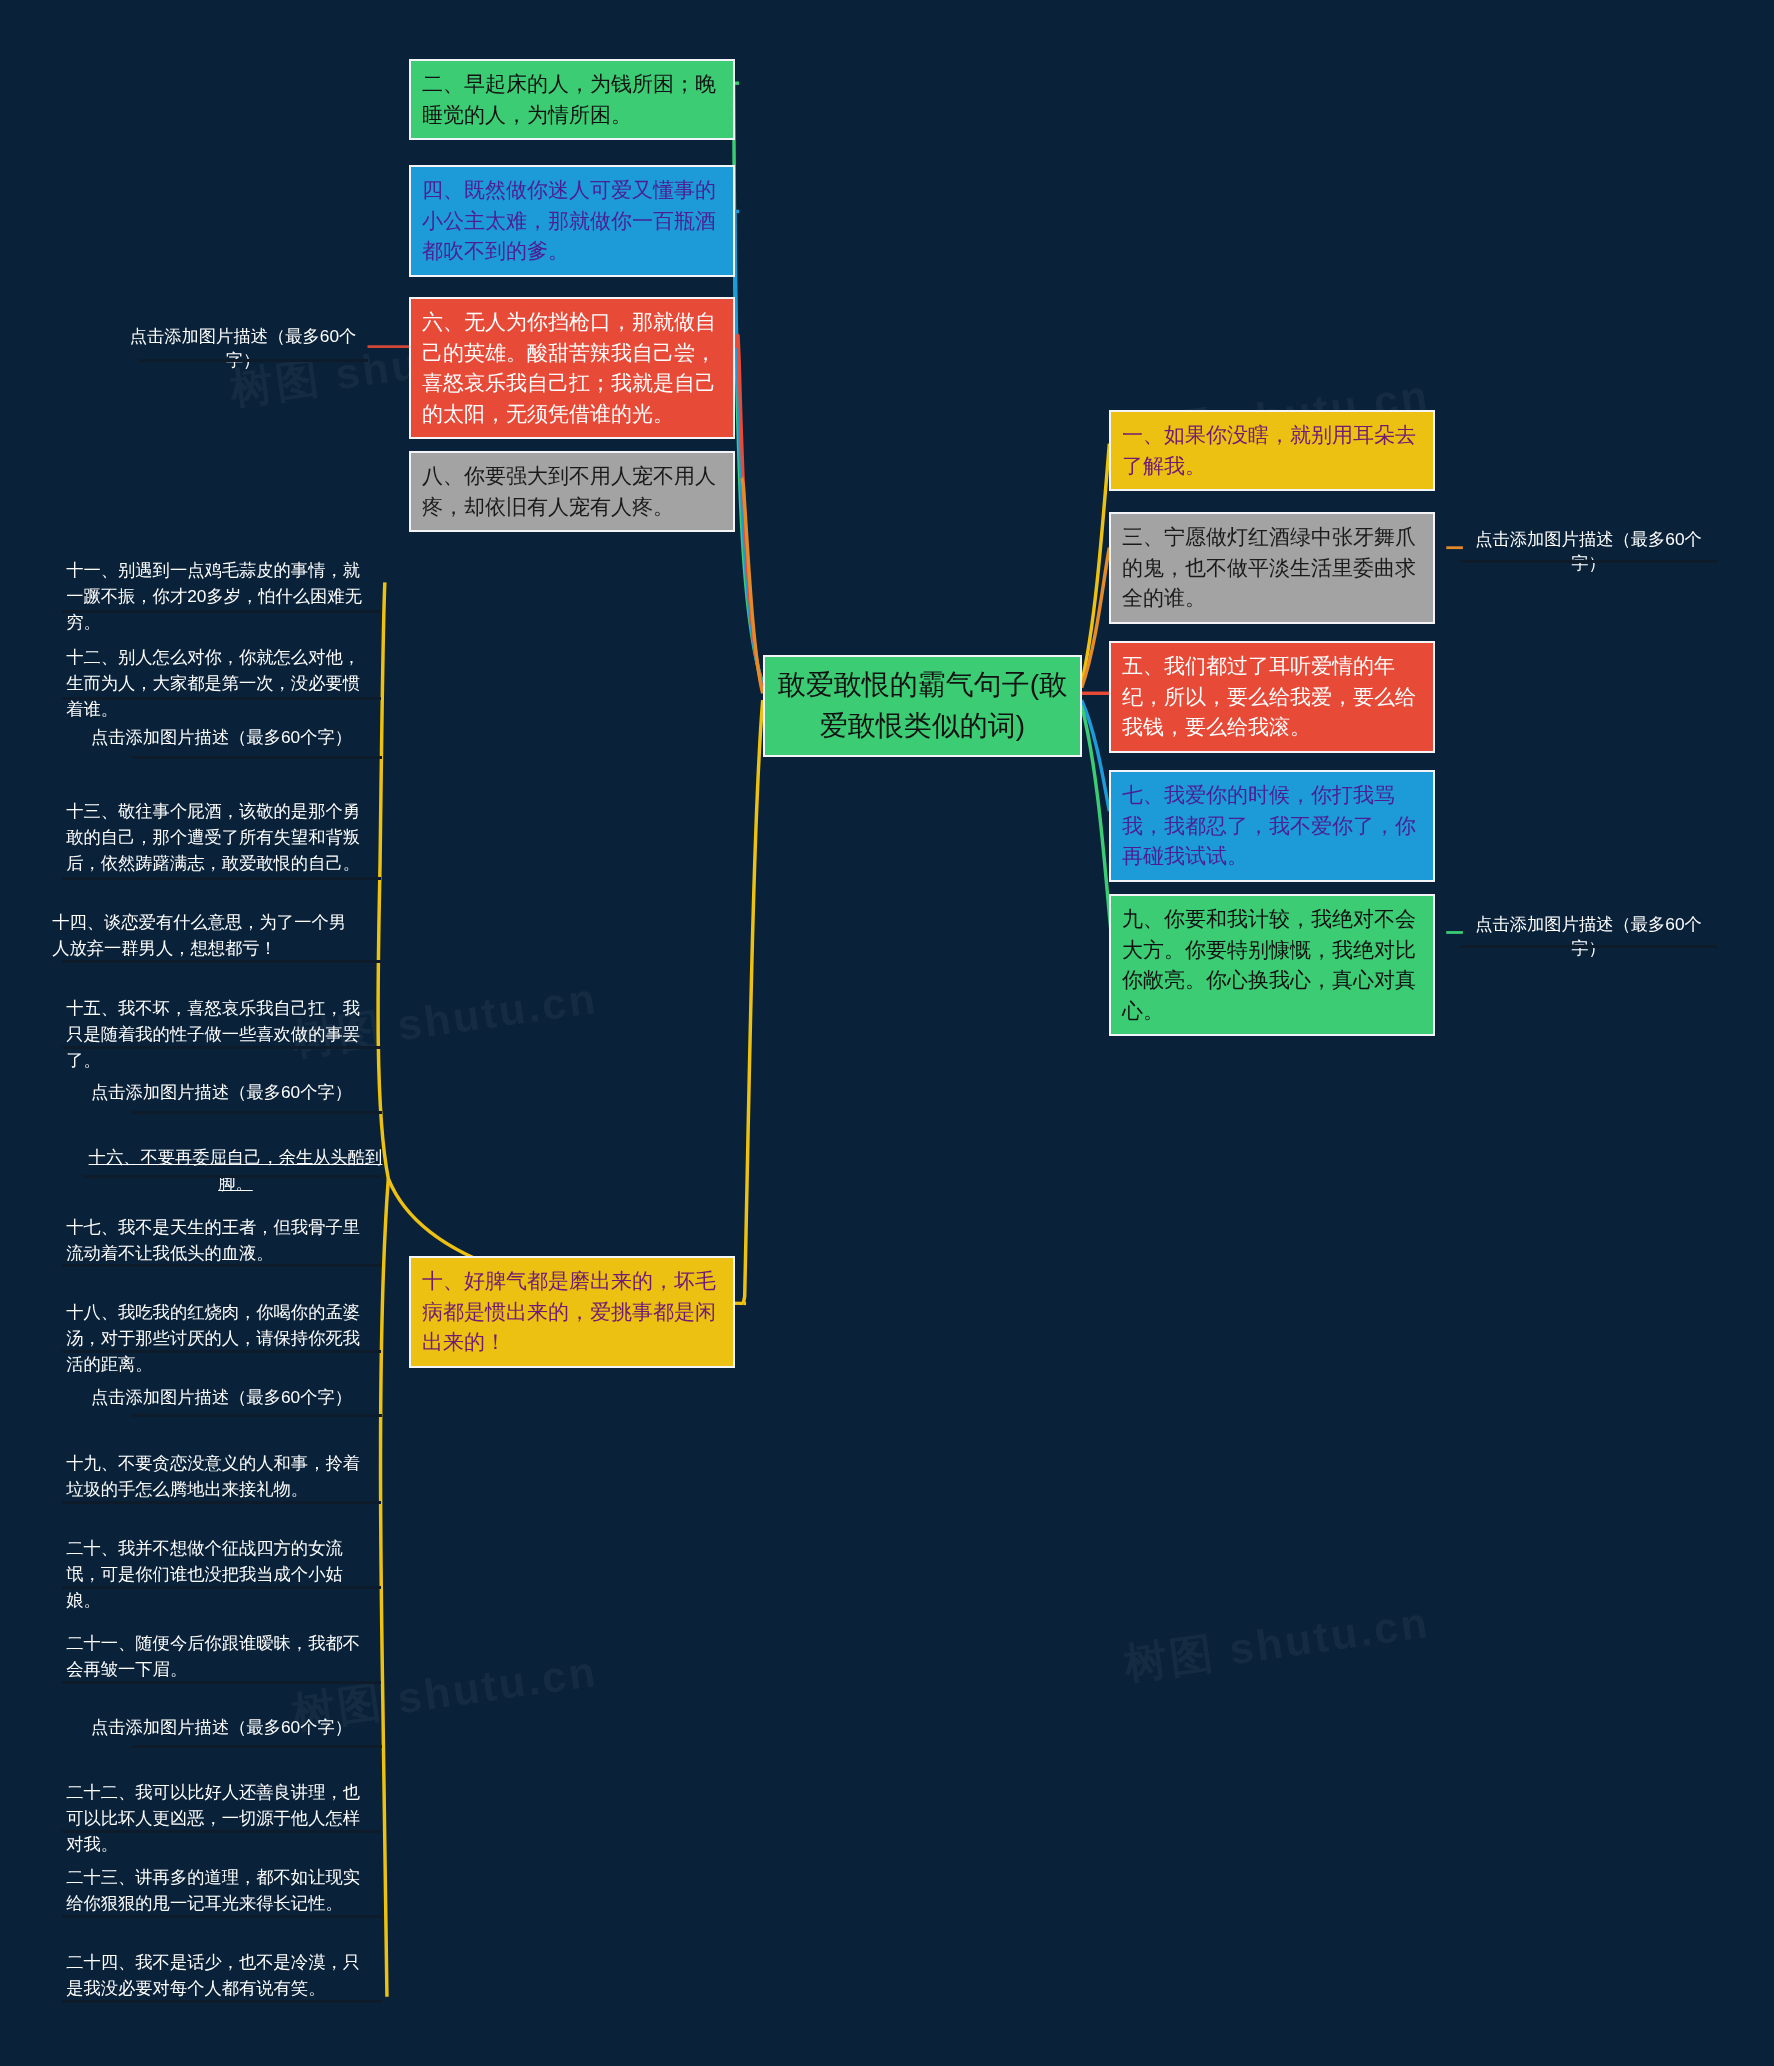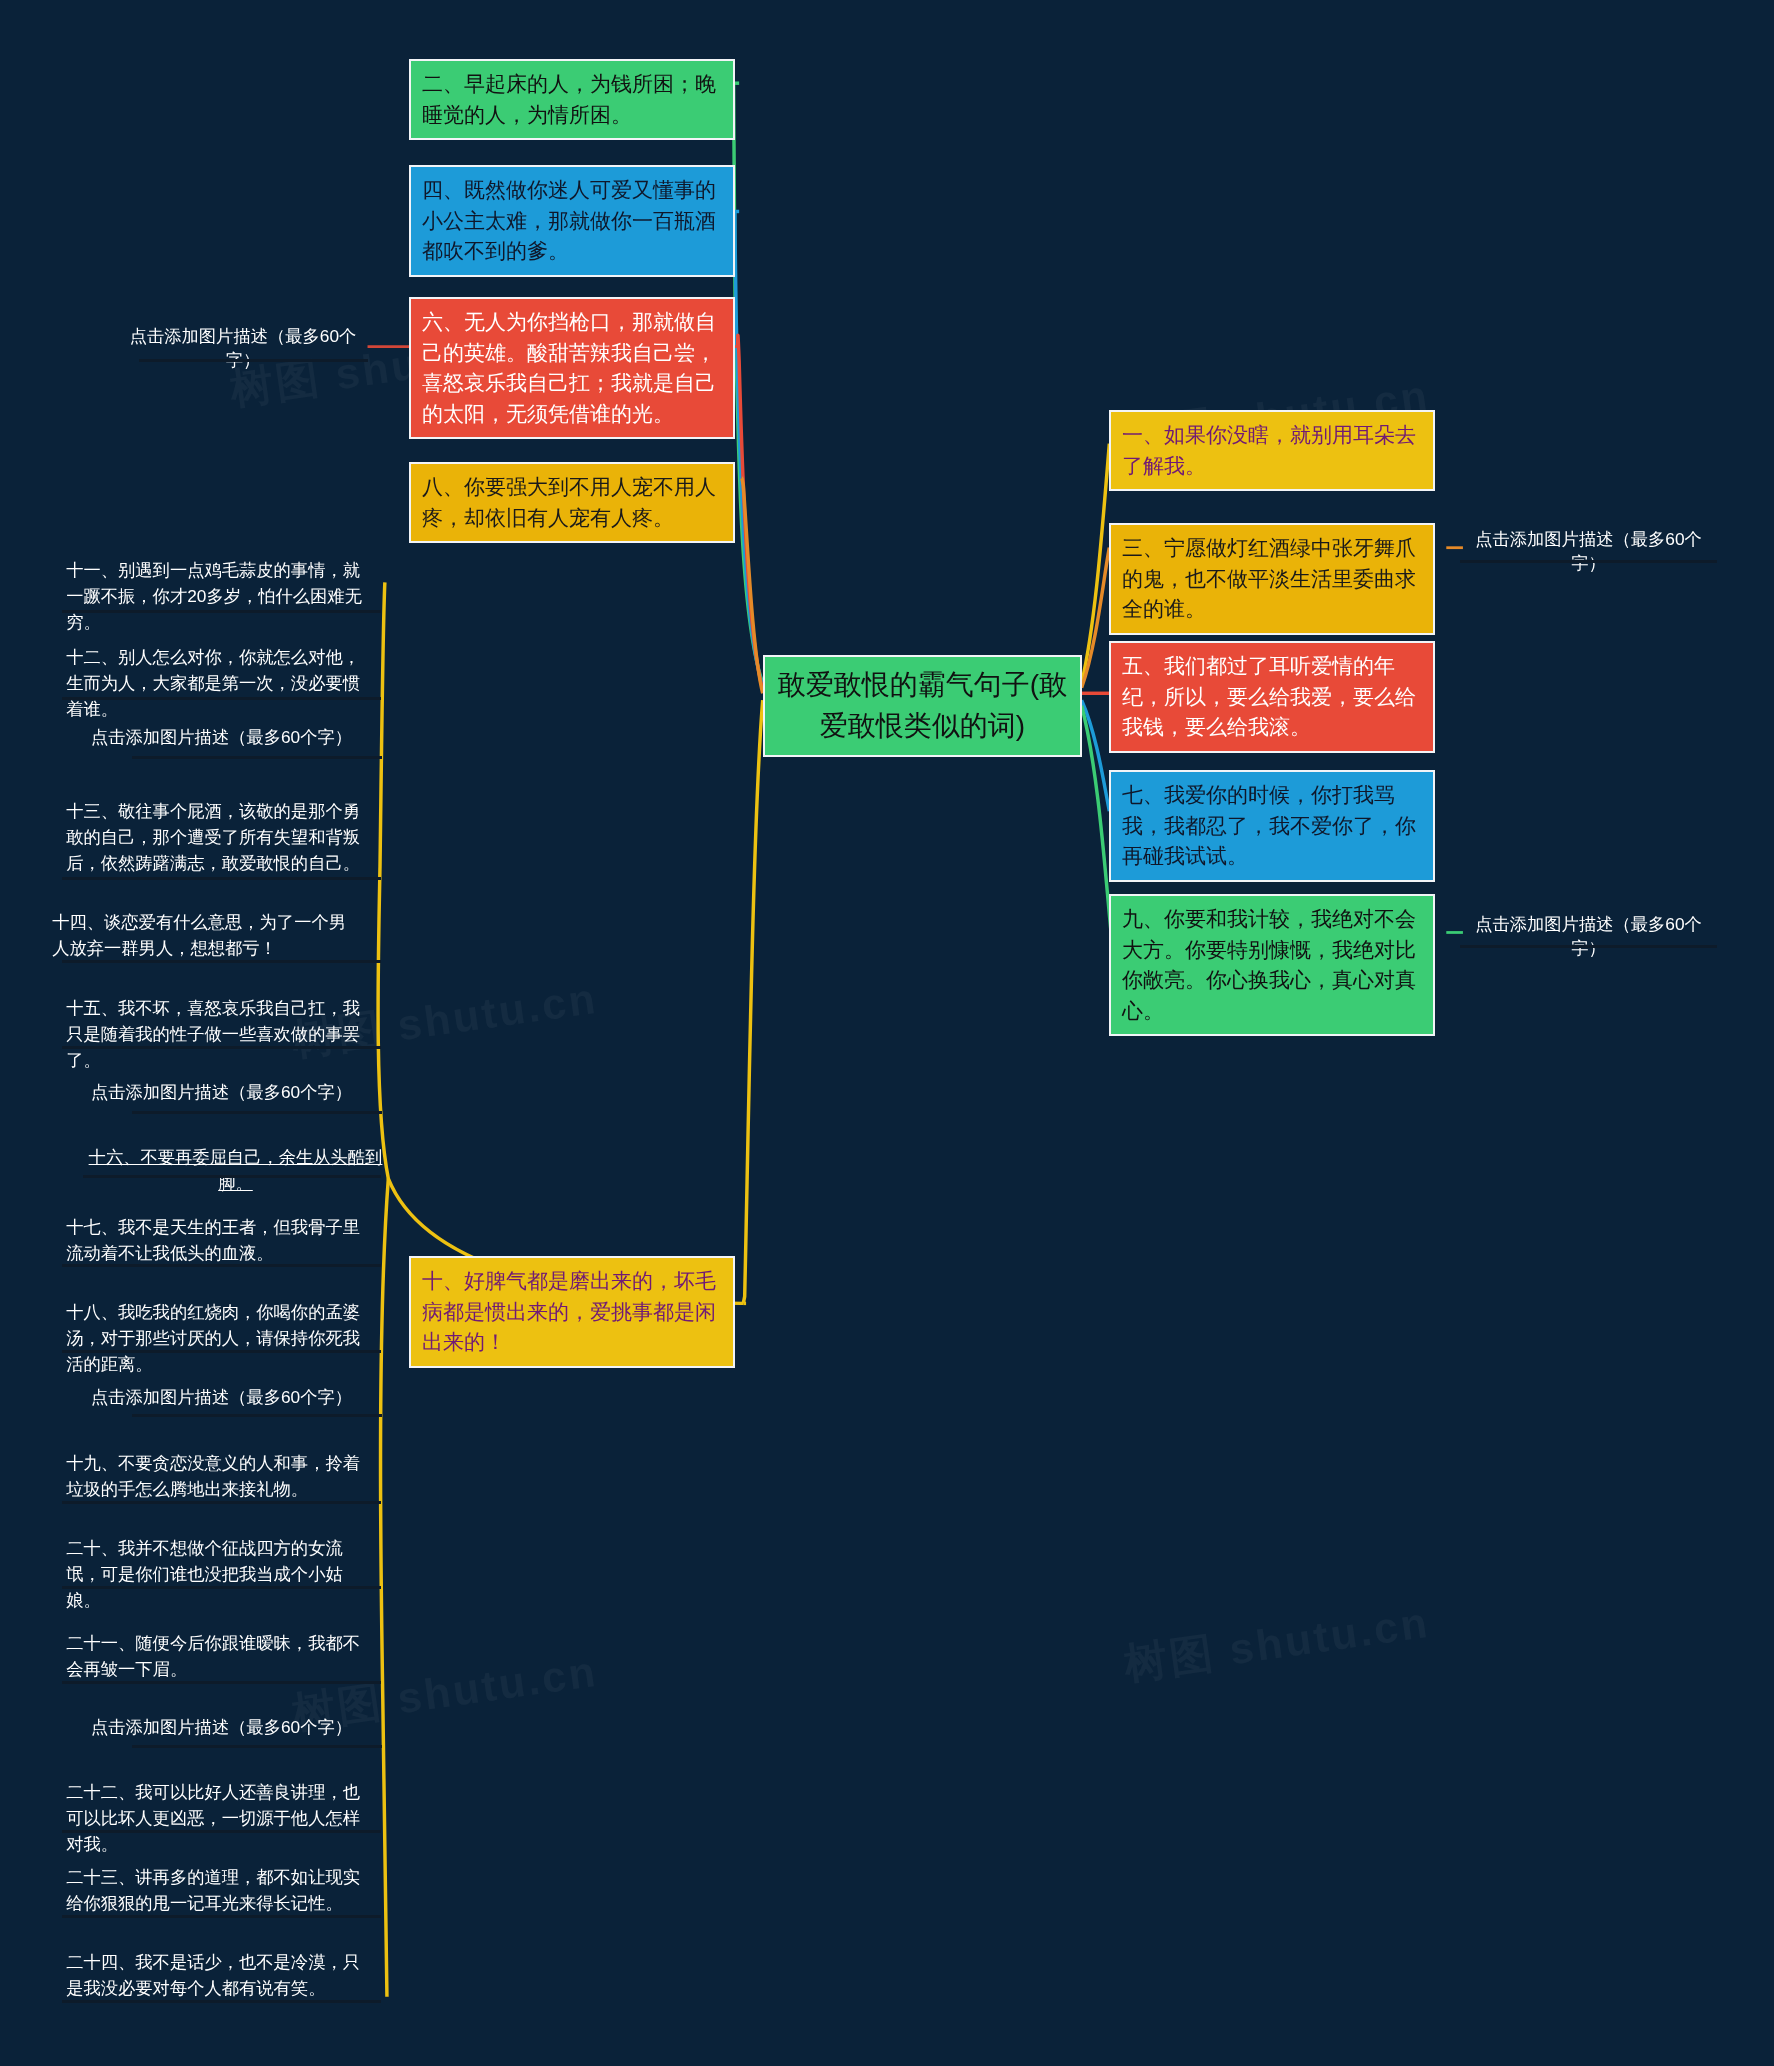--- a/index.html
+++ b/index.html
@@ -12,23 +12,23 @@
   .wm{position:absolute;color:rgba(255,255,255,0.045);font-size:43px;font-weight:700;
       letter-spacing:2.8px;white-space:nowrap;pointer-events:none;user-select:none;}
   .wm.r{transform:rotate(-8deg);}
   
   #wires{position:absolute;left:0;top:0;width:1775px;height:2066px;pointer-events:none;}
   
   .node{position:absolute;box-sizing:border-box;border:2.8px solid #f2f4f7;
         padding:8.3px 11px;line-height:1.45;font-size:21px;font-weight:400;}
   .node .txt{display:block;}
   .n-green{background:#3bcc74;color:#111111;}
-  .n-blue{background:#1d9bd8;color:#0f172a;}
+  .n-blue{background:#1d9bd8;color:#4c1d95;}
   .n-red{background:#e84a38;color:#ffffff;}
-  .n-orange{background:#eab308;color:#1a1a1a;margin-top:11px;}
+  .n-orange{background:#a3a3a3;color:#1a1a1a;}
   .n-yellow{background:#edc111;color:#701a75;}
   .n-center{background:#3bcc74;color:#111111;text-align:center;font-size:28px;}
   
   .leaf{position:absolute;color:#ffffff;font-size:17.3px;line-height:1.5;
         box-sizing:border-box;padding:0 4.2px 7px 4.2px;}
   .leaf .txt{display:block;}
   .caption{position:absolute;color:#ffffff;font-size:17.3px;text-align:center;
            box-sizing:border-box;padding:0 4.2px 7px 4.2px;}
   .ul{position:absolute;height:2.8px;background:#0d1b2a;}
 </style>

